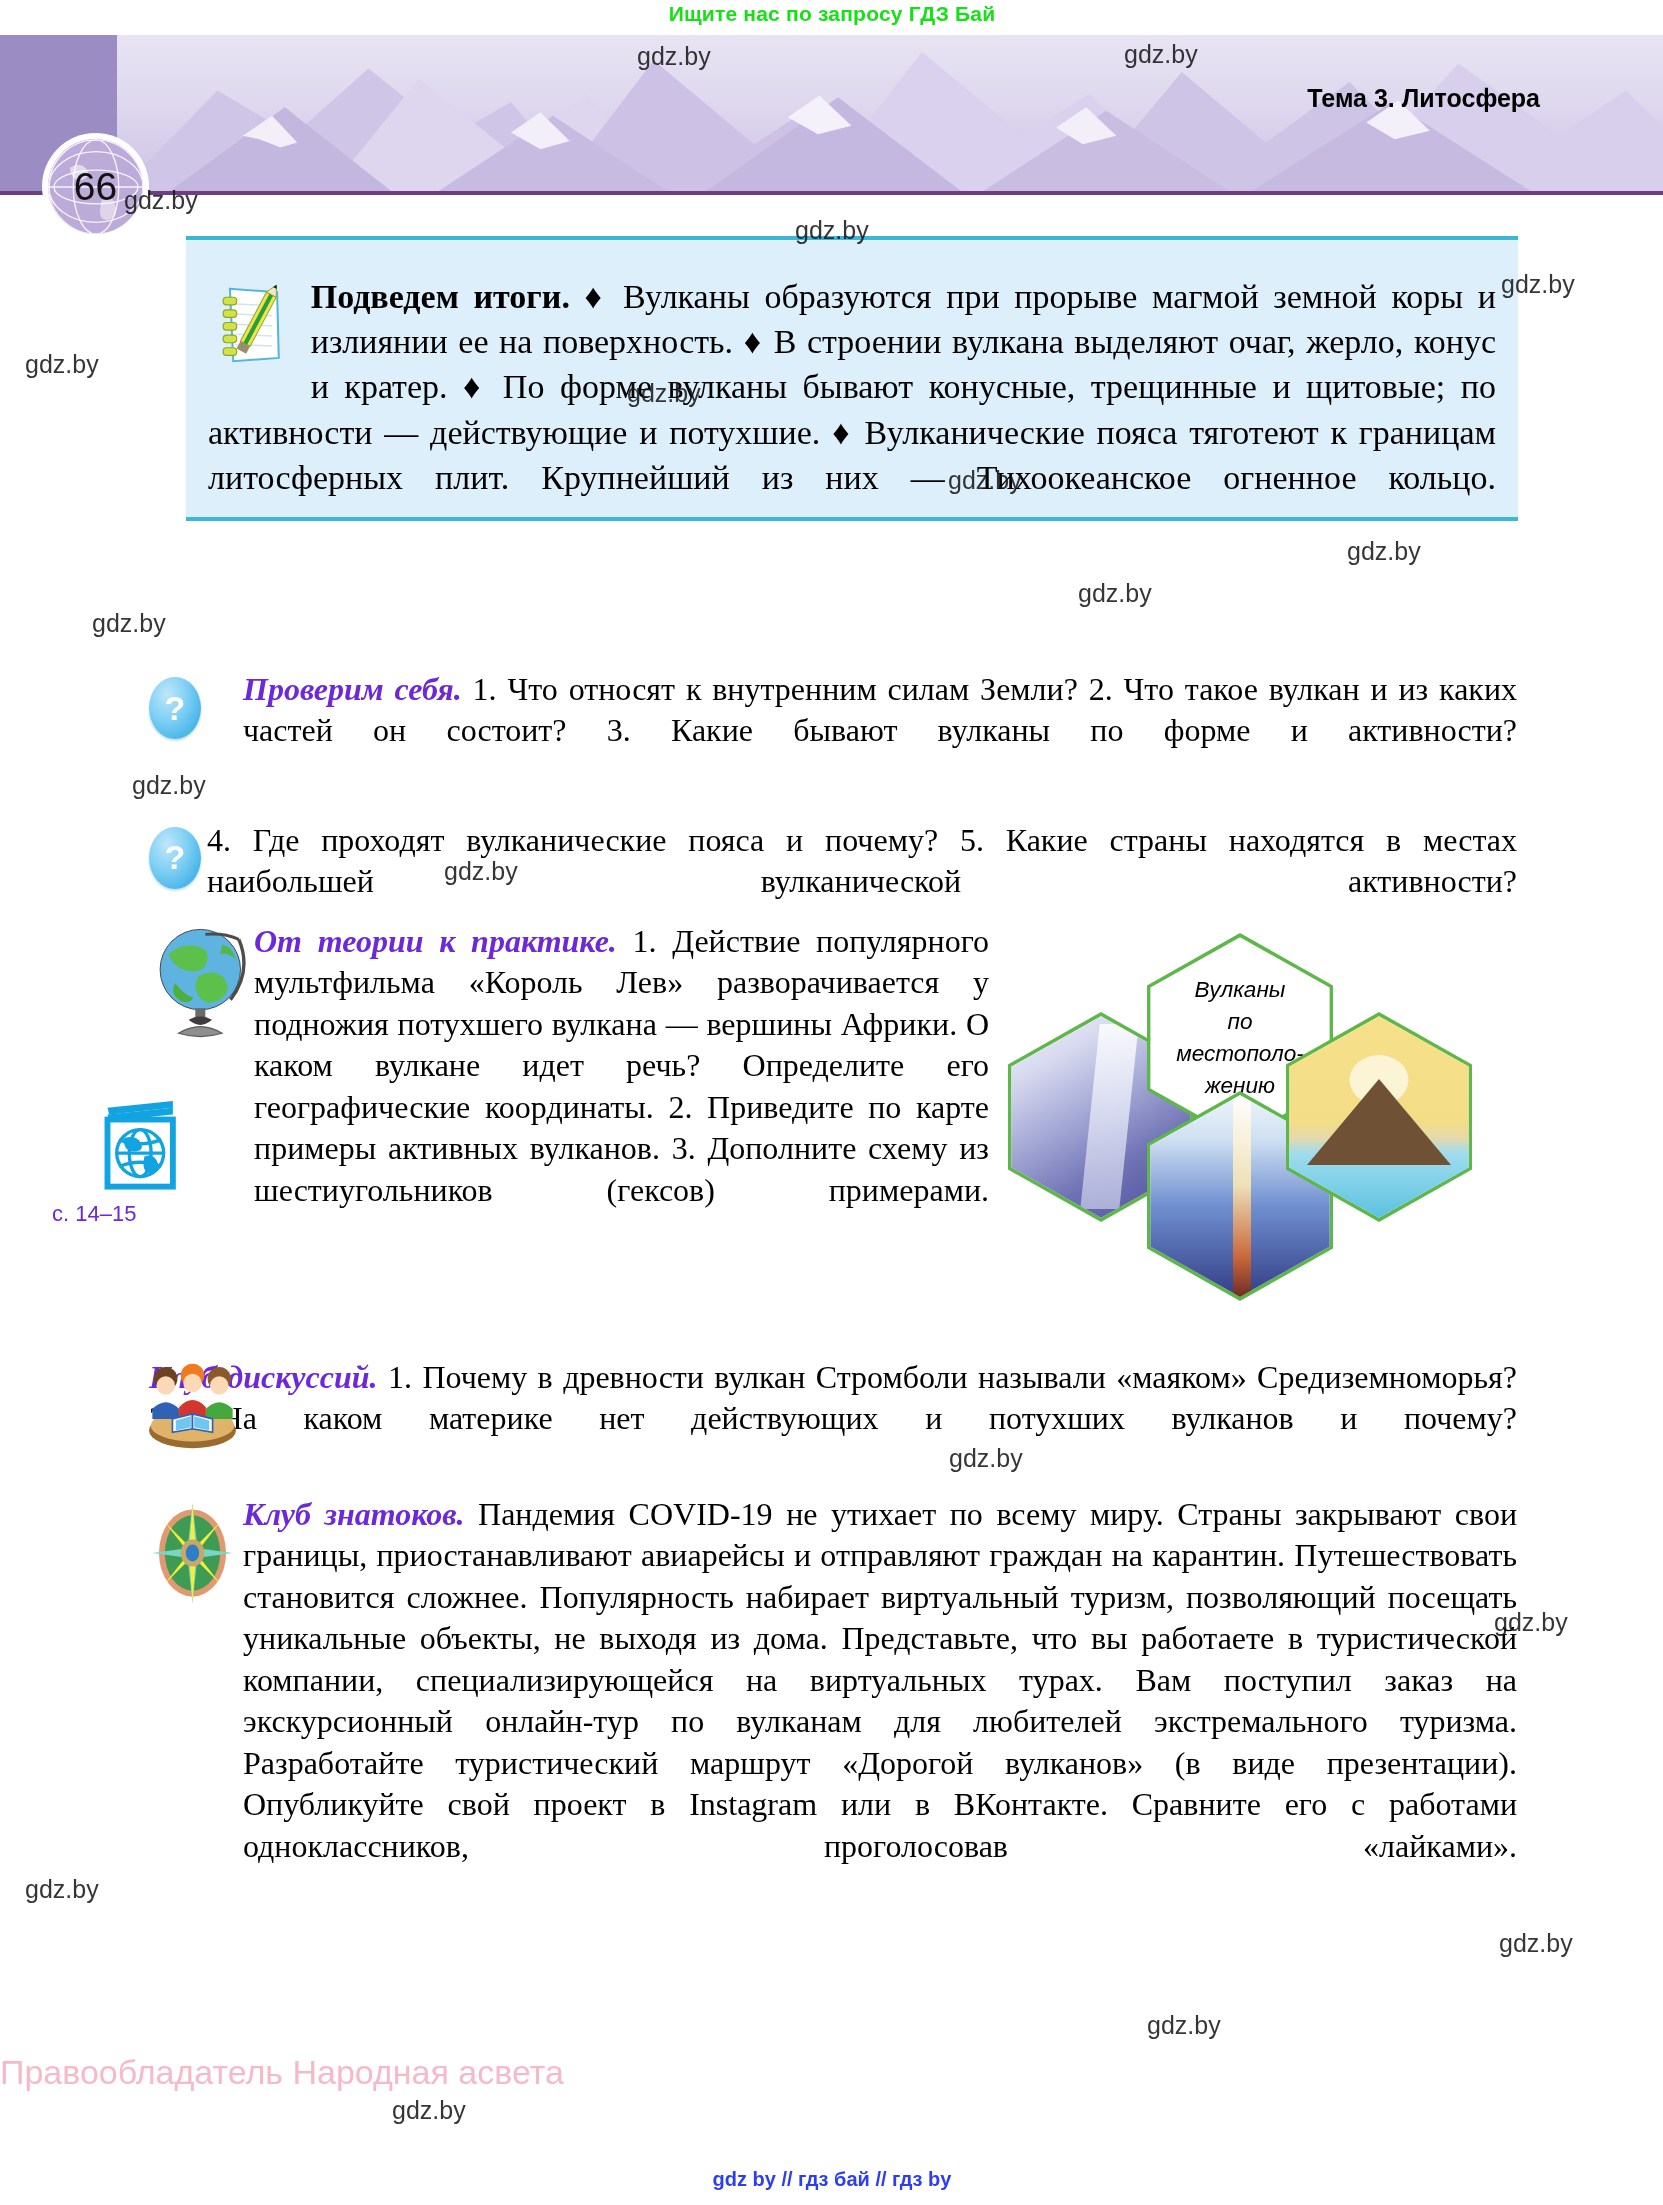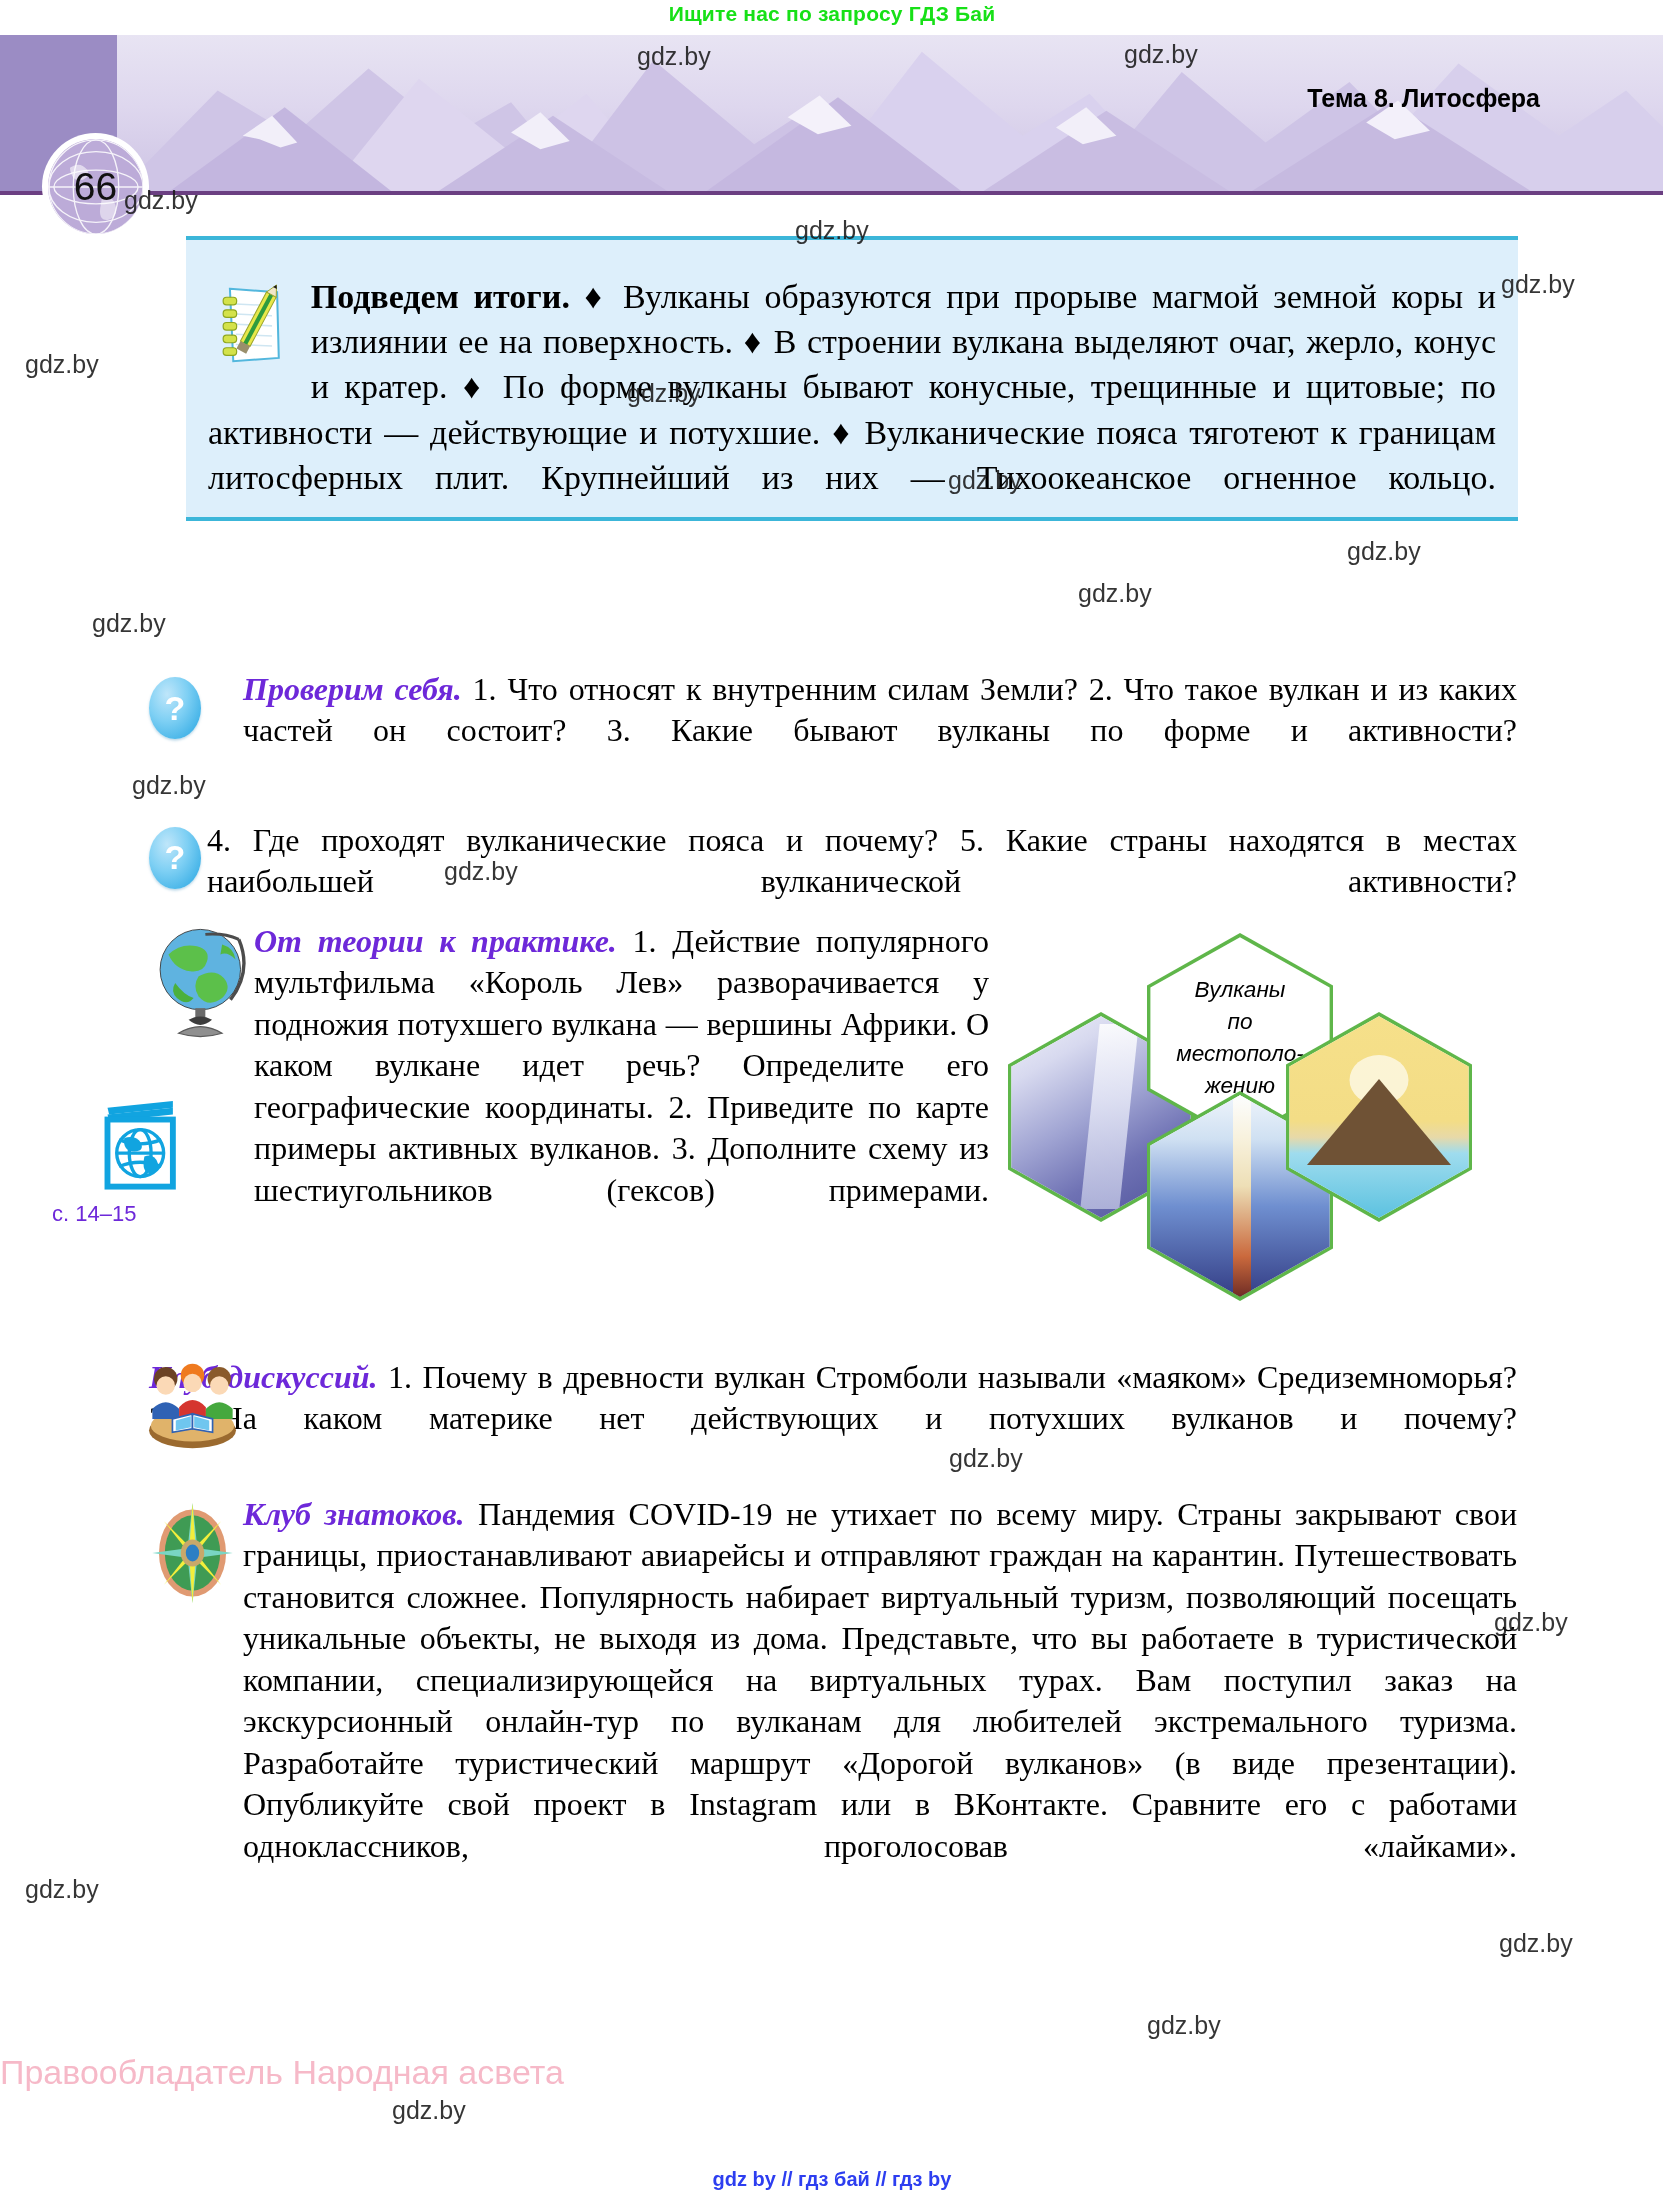--- a/index.html
+++ b/index.html
@@ -146,21 +146,21 @@
         <ellipse cx="57" cy="57" rx="56" ry="42"></ellipse>
         <line x1="1" y1="57" x2="113" y2="57"></line>
       </g>
       <path d="M26 34 q12 -8 20 2 q6 8 -4 12 q-14 4 -16 -14z" fill="#ffffff" opacity="0.55"></path>
       <path d="M64 70 q12 -4 16 8 q4 14 -8 18 q-12 2 -10 -14z" fill="#ffffff" opacity="0.5"></path>
     </svg>
   </div>
   <div class="num">66</div>
 </div>
 
-<div class="theme-title">Тема 8. Литосфера</div>
+<div class="theme-title">Тема 3. Литосфера</div>
 
 <div class="sumbox">
   <svg class="notepad" viewBox="0 0 108 108">
     <path d="M26 14 L82 18 L84 96 L30 100 Z" fill="#ffffff" stroke="#53b7dd" stroke-width="2.4"></path>
     <g stroke="#cfe6f2" stroke-width="1.8">
       <line x1="33" y1="32" x2="76" y2="34"></line>
         <line x1="33" y1="44" x2="76" y2="46"></line>
       <line x1="33" y1="56" x2="76" y2="58"></line>
         <line x1="33" y1="68" x2="76" y2="70"></line>
       <line x1="33" y1="80" x2="76" y2="82"></line>

